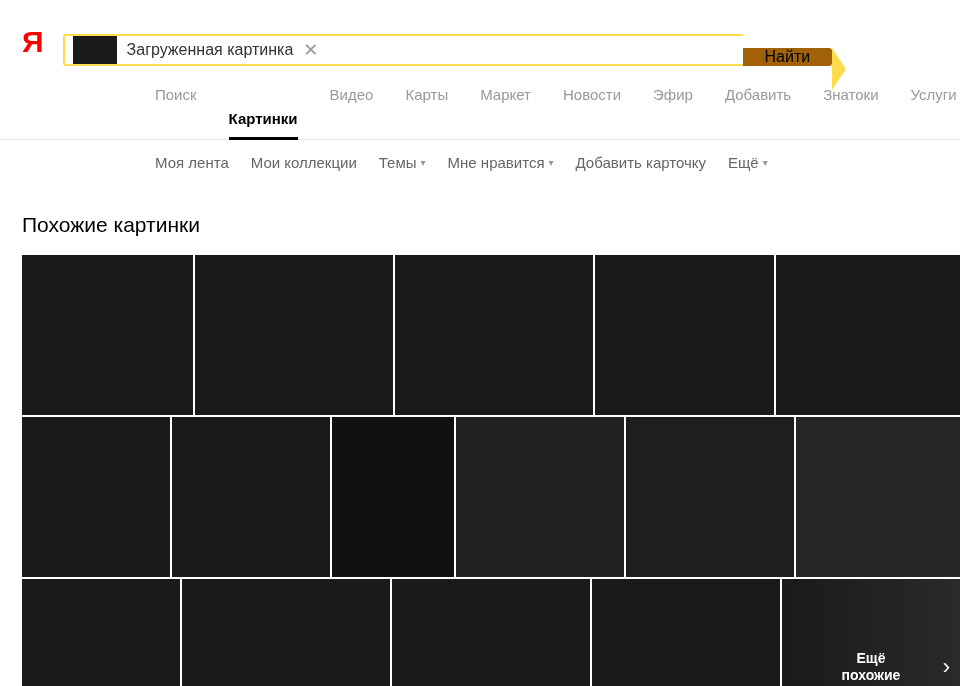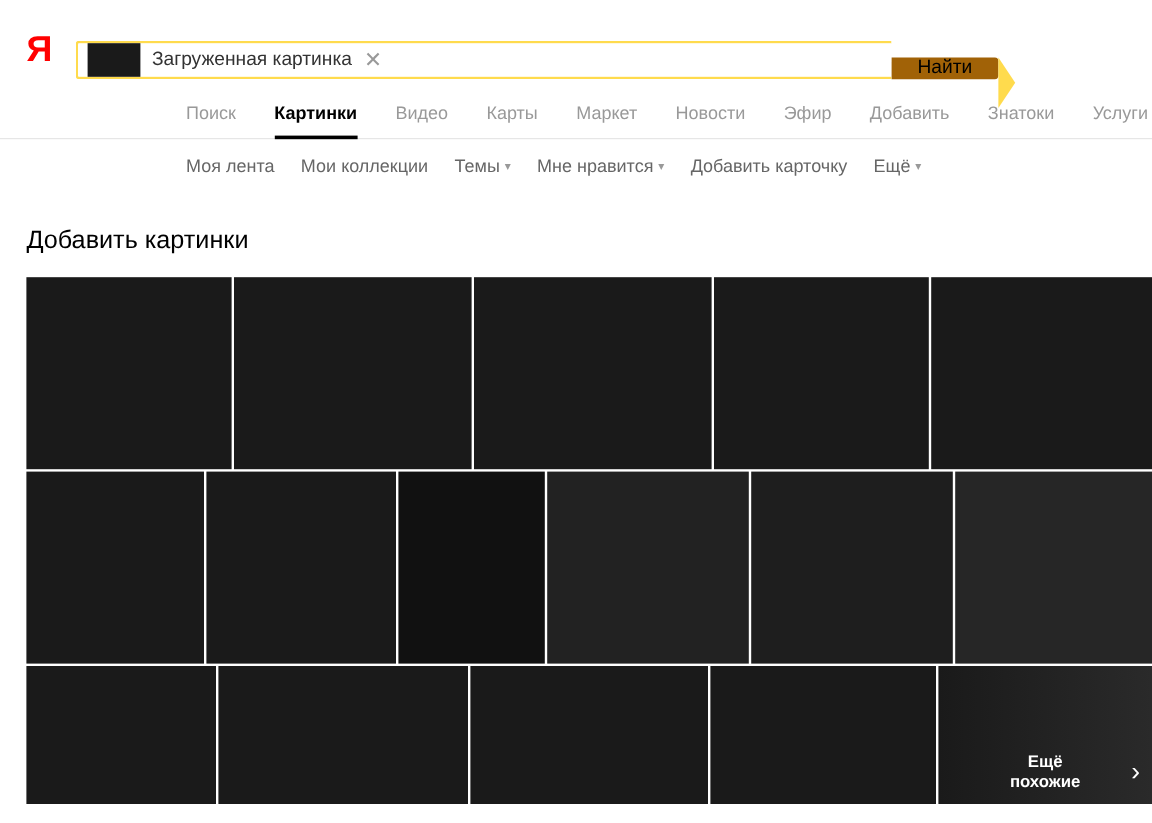--- a/index.html
+++ b/index.html
@@ -93,20 +93,21 @@
     .tab {
       color: #999;
       cursor: pointer;
     }
     .tab.active {
       color: #000;
       font-weight: bold;
       border-bottom: 3px solid #000;
       padding-bottom: 10px;
       margin-bottom: -11px;
+      margin-top: 24px;
     }
     .subnav-row {
       padding: 14px 0 14px 155px;
       display: flex;
       gap: 22px;
       font-size: 15px;
       color: #666;
     }
     .subnav-item {
       cursor: pointer;
@@ -224,21 +225,21 @@
     <span>Мне нравится</span>
     <span class="chev">▾</span>
   </span>
   <span class="subnav-item">Добавить карточку</span>
   <span class="subnav-item">
     <span>Ещё</span>
     <span class="chev">▾</span>
   </span>
 </div>
 
-<div class="section-title">Добавить картинки</div>
+<div class="section-title">Похожие картинки</div>
 
 <div class="grid">
   <div class="grow">
     <div class="tile r1a"></div>
     <div class="tile r1b"></div>
     <div class="tile r1c"></div>
     <div class="tile r1d"></div>
     <div class="tile r1e"></div>
   </div>
   <div class="grow">

